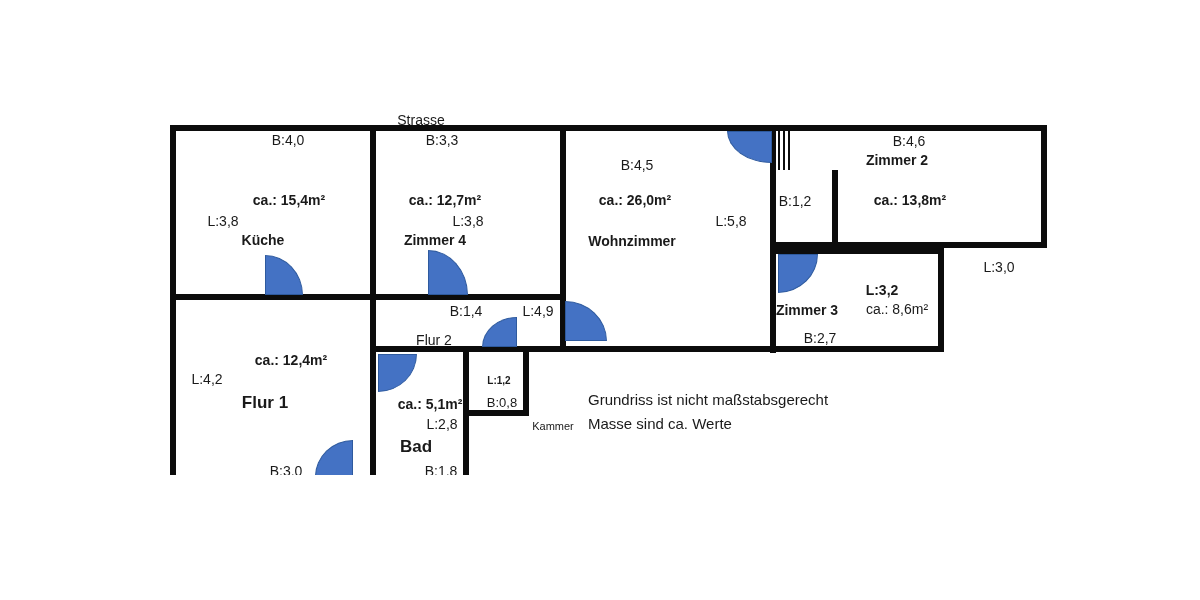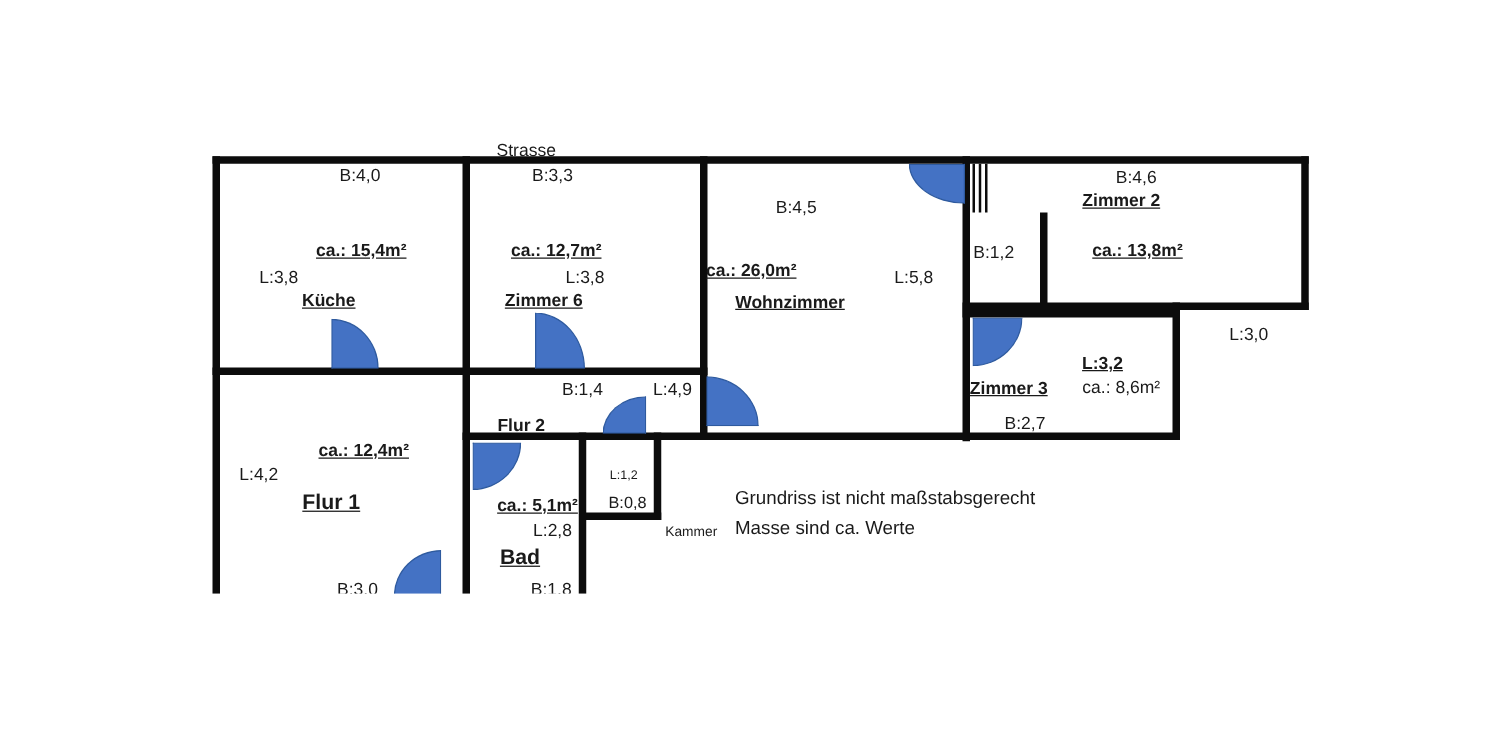--- a/index.html
+++ b/index.html
@@ -18,23 +18,23 @@
   .hatch{position:absolute;background:var(--wall);}
   .door{position:absolute;background:var(--door-fill);border:1px solid var(--door-edge);box-sizing:border-box;}
   .tr{border-top-right-radius:100% 100%;}
   .tl{border-top-left-radius:100% 100%;}
   .br{border-bottom-right-radius:100% 100%;}
   .bl{border-bottom-left-radius:100% 100%;}
   .lbl{
     position:absolute;transform:translate(-50%,-50%);
     font-size:14px;line-height:1;white-space:nowrap;
   }
-  .b{font-weight:bold;text-decoration:underline;}
+  .b{font-weight:bold;}
   .lg{font-size:17px;}
-  .sm10{font-size:10px;}
+  .sm10{font-size:10px;font-weight:bold;}
   .sm11{font-size:11px;margin-left:48px;}
   .sm13{font-size:13px;}
   .note{
     position:absolute;transform:translateY(-50%);
     font-size:15px;line-height:1;white-space:nowrap;
   }
 </style>
 </head>
 <body>
 
@@ -74,42 +74,42 @@
   <span class="lbl" style="left:421px;top:120px;">Strasse</span>
 
   <span class="lbl" style="left:288px;top:140px;">B:4,0</span>
   <span class="lbl b" style="left:289px;top:200px;">ca.: 15,4m²</span>
   <span class="lbl" style="left:223px;top:221px;">L:3,8</span>
   <span class="lbl b" style="left:263px;top:240px;">Küche</span>
 
   <span class="lbl" style="left:442px;top:140px;">B:3,3</span>
   <span class="lbl b" style="left:445px;top:200px;">ca.: 12,7m²</span>
   <span class="lbl" style="left:468px;top:221px;">L:3,8</span>
-  <span class="lbl b" style="left:435px;top:240px;">Zimmer 6</span>
+  <span class="lbl b" style="left:435px;top:240px;">Zimmer 4</span>
 
   <span class="lbl" style="left:637px;top:141px;margin-top:24px;">B:4,5</span>
-  <span class="lbl b" style="left:601px;top:200px;margin-top:16px;">ca.: 26,0m²</span>
+  <span class="lbl b" style="left:635px;top:200px;">ca.: 26,0m²</span>
   <span class="lbl" style="left:731px;top:221px;">L:5,8</span>
   <span class="lbl b" style="left:632px;top:241px;">Wohnzimmer</span>
 
   <span class="lbl" style="left:795px;top:201px;">B:1,2</span>
 
   <span class="lbl" style="left:909px;top:141px;">B:4,6</span>
   <span class="lbl b" style="left:897px;top:160px;">Zimmer 2</span>
   <span class="lbl b" style="left:910px;top:200px;">ca.: 13,8m²</span>
   <span class="lbl" style="left:999px;top:219px;margin-top:48px;">L:3,0</span>
 
   <span class="lbl b" style="left:882px;top:290px;">L:3,2</span>
   <span class="lbl b" style="left:807px;top:310px;">Zimmer 3</span>
   <span class="lbl" style="left:897px;top:309px;">ca.: 8,6m²</span>
   <span class="lbl" style="left:820px;top:338px;">B:2,7</span>
 
   <span class="lbl" style="left:466px;top:311px;">B:1,4</span>
   <span class="lbl" style="left:538px;top:311px;">L:4,9</span>
-  <span class="lbl" style="left:417px;top:340px;font-weight:bold;">Flur 2</span>
+  <span class="lbl" style="left:434px;top:340px;">Flur 2</span>
 
   <span class="lbl b" style="left:291px;top:360px;">ca.: 12,4m²</span>
   <span class="lbl" style="left:207px;top:379px;">L:4,2</span>
   <span class="lbl b lg" style="left:265px;top:402px;">Flur 1</span>
   <span class="lbl" style="left:286px;top:471px;">B:3,0</span>
   <span class="lbl" style="left:337px;top:490px;">Eingang</span>
 
   <span class="lbl b" style="left:430px;top:404px;">ca.: 5,1m²</span>
   <span class="lbl" style="left:442px;top:424px;">L:2,8</span>
   <span class="lbl b lg" style="left:416px;top:446px;">Bad</span>

